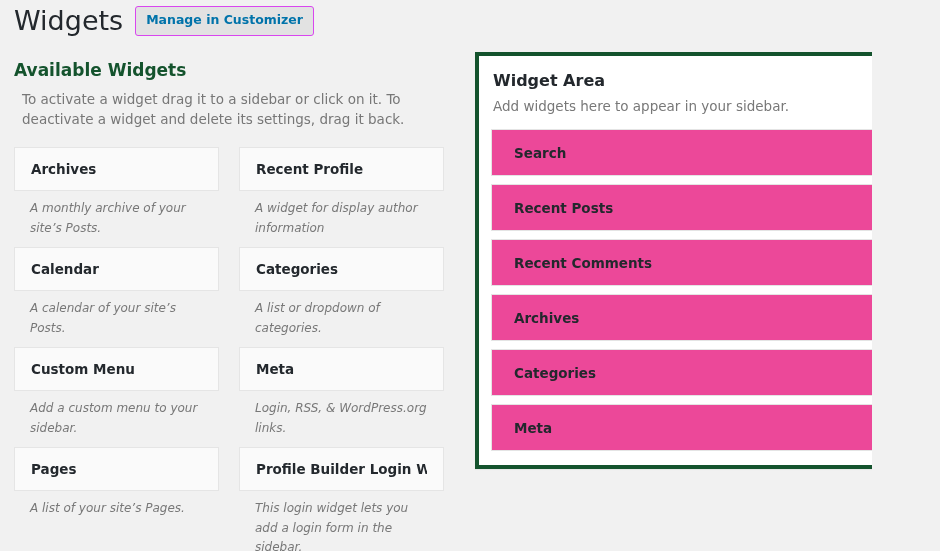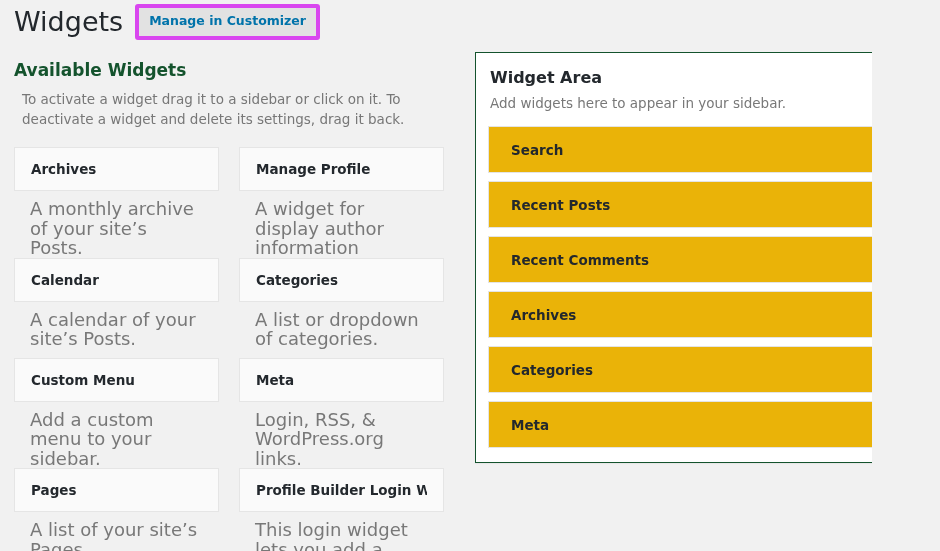--- a/index.html
+++ b/index.html
@@ -23,21 +23,21 @@
   .page-title {
     font-size: 27px;
     font-weight: 400;
     color: #23282d;
     line-height: 34px;
     white-space: nowrap;
   }
   .customizer-btn {
     display: inline-block;
     background: #e2e2e2;
-    border: 4px solid #d946ef;
+    border: 1px solid #d946ef;
     border-radius: 3px;
     color: #0073aa;
     font-size: 12.5px;
     font-weight: 700;
     line-height: 1;
     padding: 7px 10px 8px;
     white-space: nowrap;
     cursor: pointer;
     text-decoration: none;
   }
@@ -81,34 +81,35 @@
     cursor: move;
   }
   .widget-card-title {
     font-size: 13.5px;
     font-weight: 700;
     color: #23282d;
     white-space: nowrap;
     overflow: hidden;
   }
   .widget-card-desc {
-    font-size: 18px;
+    font-size: 12px;
     color: #787878;
     line-height: 19.5px;
     padding: 8px 16px 0 16px;
     min-height: 56px;
+    font-style: italic;
   }
 
   
   .sidebar-panel {
     position: absolute;
     left: 475px; top: 52px;
     width: 449px;
     background: #ffffff;
-    border: 1px solid #14532d;
+    border: 4px solid #14532d;
     box-shadow: 0 1px 1px rgba(0,0,0,0.04);
     padding: 14px 12px 14px 12px;
   }
   .sidebar-head {
     position: relative;
     padding: 0 14px 0 2px;
   }
   .sidebar-name {
     font-size: 16px;
     font-weight: 700;
@@ -132,21 +133,21 @@
   .tri-up {
     width: 0; height: 0;
     border-left: 6px solid transparent;
     border-right: 6px solid transparent;
     border-bottom: 6px solid #a0a5aa;
   }
 
   .sidebar-items { display: block; }
   .sb-item {
     position: relative;
-    background: #eab308;
+    background: #ec4899;
     border: 1px solid #e4e4e4;
     height: 47px;
     display: flex;
     align-items: center;
     padding: 0 34px 0 22px;
     margin-bottom: 8px;
     cursor: move;
   }
   .sb-item:last-child { margin-bottom: 0; }
   .sb-item-title {
@@ -186,21 +187,21 @@
 
     <div class="widget-grid" id="widget-grid">
         <div class="widget-cell">
           <div class="widget-card">
             <span class="widget-card-title">Archives</span>
           </div>
           <div class="widget-card-desc">A monthly archive of your site’s Posts.</div>
         </div>
         <div class="widget-cell">
           <div class="widget-card">
-            <span class="widget-card-title">Manage Profile</span>
+            <span class="widget-card-title">Recent Profile</span>
           </div>
           <div class="widget-card-desc">A widget for display author information</div>
         </div>
         <div class="widget-cell">
           <div class="widget-card">
             <span class="widget-card-title">Calendar</span>
           </div>
           <div class="widget-card-desc">A calendar of your site’s Posts.</div>
         </div>
         <div class="widget-cell">

